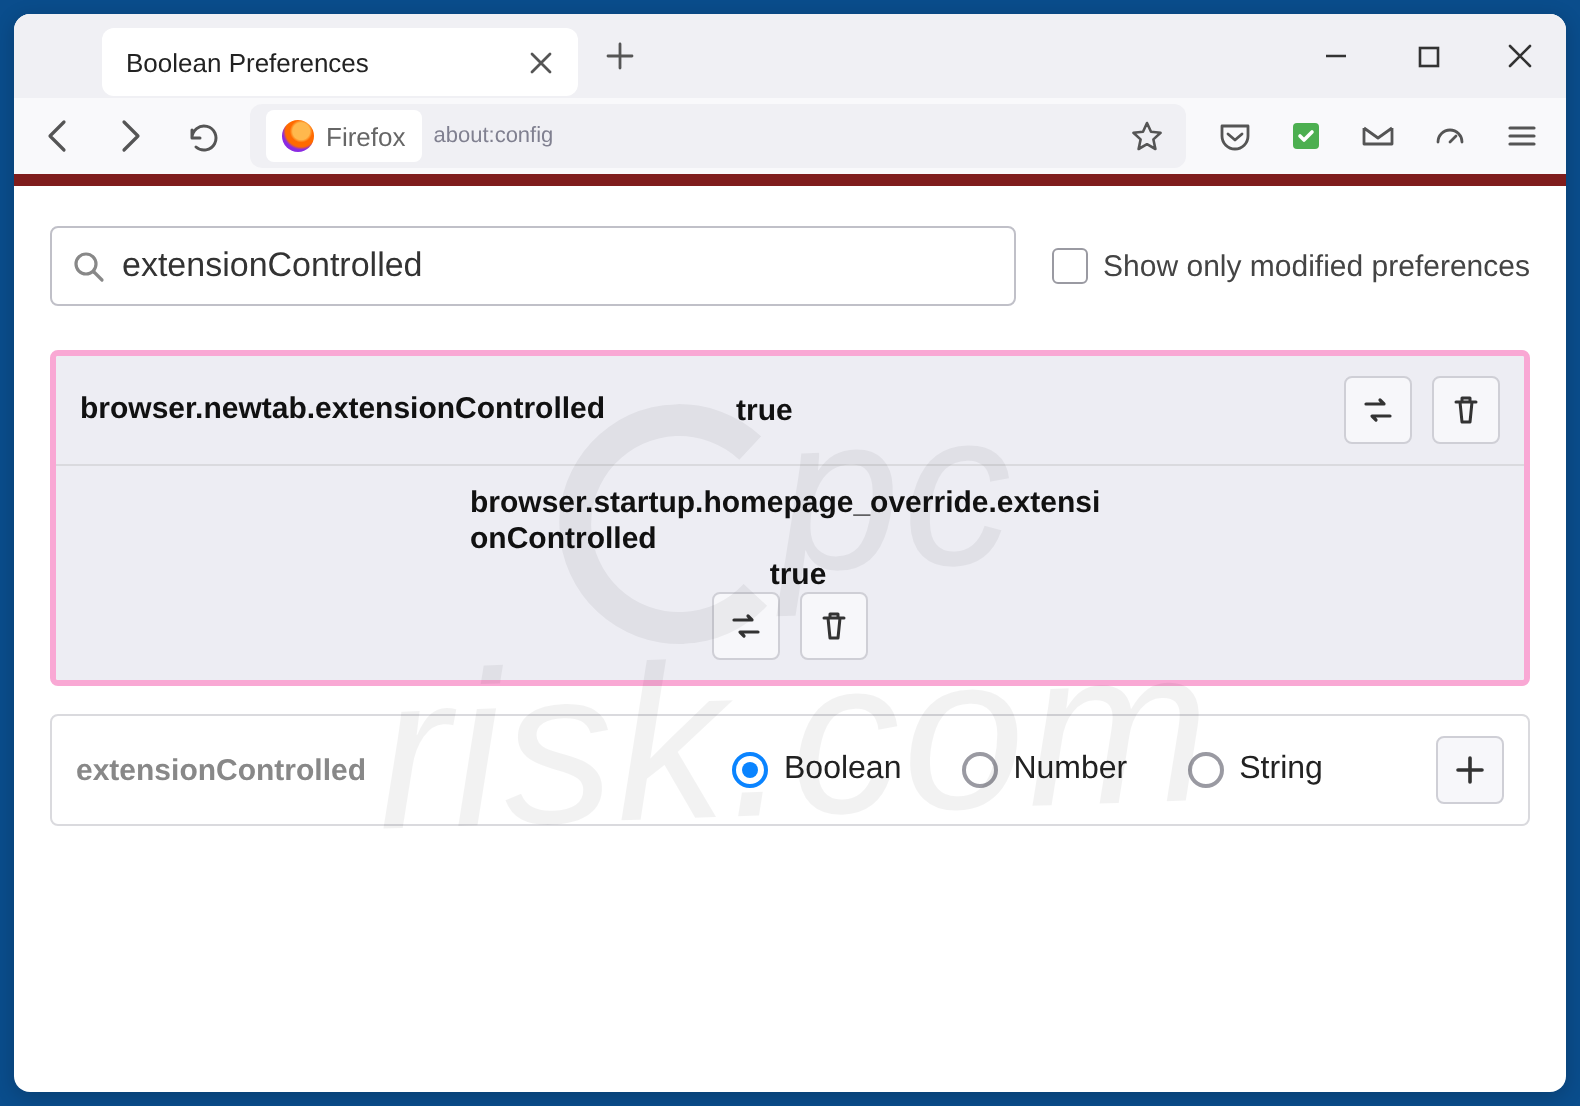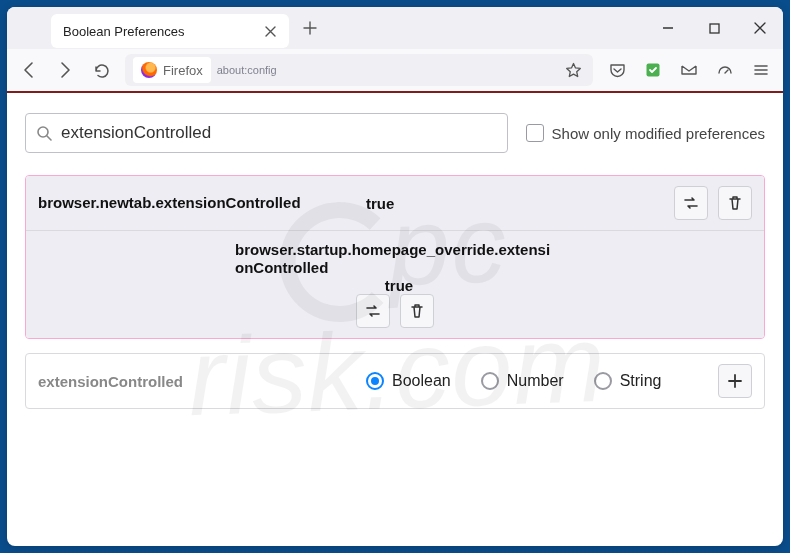--- a/index.html
+++ b/index.html
@@ -9,37 +9,37 @@
   
   .titlebar { display: flex; align-items: center; height: 42px; background: #f0f0f4; }
   .tab { display: flex; align-items: center; gap: 6px; background: #fff; border-radius: 6px; margin: 6px 0 0 44px; padding: 0 12px; height: 34px; width: 238px; font-size: 13px; color: #222; }
   .tab-title { flex: 1; }
   .tab-close { width: 14px; height: 14px; display:flex; align-items:center; justify-content:center; color:#555; }
   .new-tab { width: 30px; height: 30px; margin-left: 6px; display:flex; align-items:center; justify-content:center; color:#555; border-radius:4px; }
   .win-controls { margin-left: auto; display: flex; }
   .win-btn { width: 46px; height: 42px; display:flex; align-items:center; justify-content:center; color:#333; }
   
   
-  .toolbar { display:flex; align-items:center; gap:4px; height:44px; padding: 0 6px; background:#f9f9fb; border-bottom:2px solid #7f1d1d; }
+  .toolbar { display:flex; align-items:center; gap:4px; height:44px; padding: 0 6px; background:#f9f9fb; border-bottom:6px solid #7f1d1d; }
   .tbtn { width:32px; height:32px; display:flex; align-items:center; justify-content:center; border-radius:4px; color:#555; }
   .urlbar { flex:1; display:flex; align-items:center; gap:6px; height:32px; background:#f0f0f4; border-radius:6px; padding: 0 8px; margin: 0 4px; }
   .url-identity { display:flex; align-items:center; gap:6px; background:#fff; border-radius:4px; padding:2px 8px; height:26px; font-size:13px; color:#666; }
   .fx-logo { width:16px; height:16px; border-radius:50%; background: radial-gradient(circle at 60% 35%, #ffb84d 0 30%, #ff6a00 40% 55%, #8a2be2 65% 100%); }
   .url-text { font-size:11px; color:#808090; flex:1; }
   .star { margin-left:auto; }
 
   
   .content { padding: 20px 18px; }
   .search-row { display:flex; align-items:center; gap:18px; margin-bottom:22px; }
   .search-box { flex:1; display:flex; align-items:center; gap:8px; border:1px solid #c0c0c8; border-radius:4px; height:40px; padding:0 10px; }
   .search-input { border:none; outline:none; font-size:17px; color:#333; width:100%; }
   .check-wrap { display:flex; align-items:center; gap:8px; font-size:15px; color:#444; }
   .checkbx { width:18px; height:18px; border:1px solid #9a9aa2; border-radius:3px; background:#fff; }
   
-  .pref-table { border:1px solid #f9a8d4; border-radius:4px; overflow:hidden; }
+  .pref-table { border:3px solid #f9a8d4; border-radius:4px; overflow:hidden; }
   .pref-row { display:flex; align-items:center; padding:10px 12px; min-height:44px; background:#ededf3; border-bottom:1px solid #dadade; }
   .pref-row:last-child { border-bottom:none;flex-direction:column; }
   .pref-name { width:320px; font-size:15px; font-weight:700; color:#111; line-height:1.2; word-break:break-word; }
   .pref-val { font-size:15px; font-weight:700; color:#111; flex:1; padding-left:8px; }
   .row-actions { display:flex; gap:10px; align-items:center; }
   .act-btn { width:34px; height:34px; border:1px solid #cfcfd6; border-radius:4px; background:#f7f7fa; display:flex; align-items:center; justify-content:center; color:#333; }
   
   .add-row { display:flex; align-items:center; border:1px solid #dadade; border-radius:4px; margin-top:14px; padding:10px 12px; min-height:48px; }
   .add-name { width:320px; font-size:15px; font-weight:700; color:#888; }
   .type-opts { display:flex; gap:30px; flex:1; align-items:center; padding-left:8px; }

